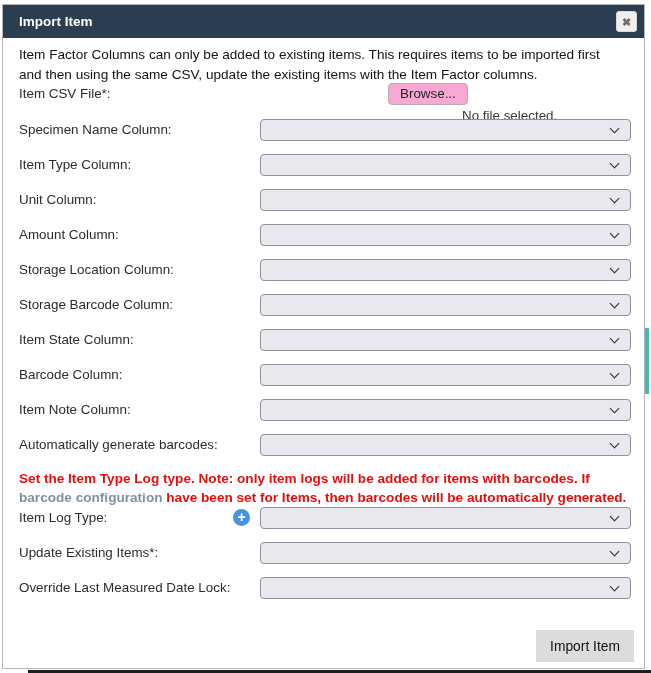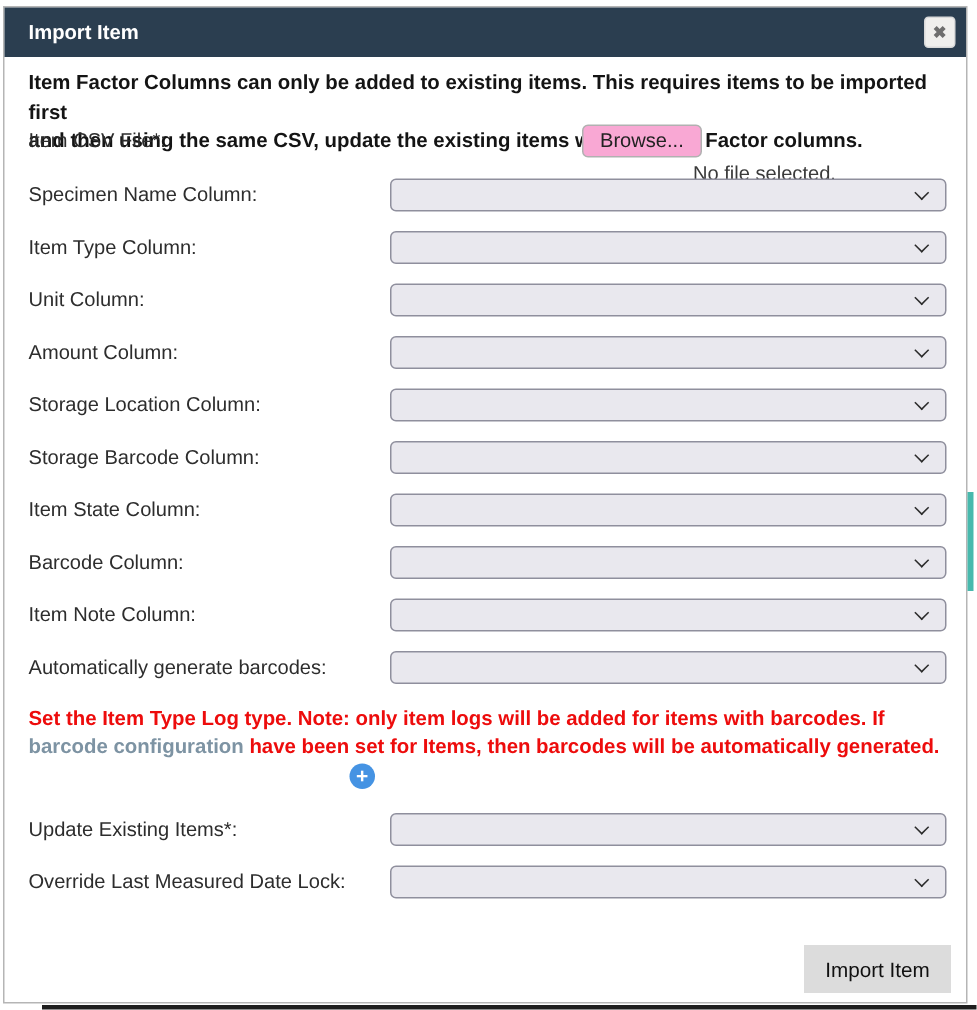--- a/index.html
+++ b/index.html
@@ -25,21 +25,21 @@
   .close-btn {
     position:absolute; right:7px; top:6px; width:21px; height:21px;
     background:#f0efed; border:1px solid #d9d9d9; border-radius:3px;
     color:#6e6e6e; font-size:11px; line-height:18px; text-align:center;
     font-weight:bold; cursor:pointer; padding:0;
     font-family:"Liberation Sans", sans-serif;
   }
   .mbody { position:absolute; left:0; top:33px; right:0; bottom:0; }
   .intro {
     position:absolute; left:16px; top:7px; width:614px;
-    font-weight:bold; font-size:13.6px; line-height:19.5px; color:#141414;
+    font-weight:normal; font-size:13.6px; line-height:19.5px; color:#141414;
   }
   .file-row { position:absolute; left:0; top:45px; right:0; height:24px; }
   .lbl {
     position:absolute; left:16px; line-height:22px;
     font-size:13.4px; color:#2d2d2d; white-space:nowrap;
   }
   .browse-btn {
     position:absolute; left:385px; top:0; height:22px; line-height:20px;
     padding:0 11px; background:#f9a8d4; border:1px solid #b1b1b1;
     border-radius:4px; font-size:13.4px; color:#222222; cursor:pointer;
@@ -173,20 +173,27 @@
     <div class="sel">
       <span class="chev"></span>
     </div>
   </div>
 </div>
 
     <div class="note">
       <span>Set the Item Type Log type. Note: only item logs will be added for items with barcodes. If </span><a class="note-link">barcode configuration</a><span> have been set for Items, then barcodes will be automatically generated.</span>
     </div>
 
+    <div class="row" style="top:469px">
+      <span class="lbl">Item Log Type:</span>
+      <div class="sel">
+        <span></span>
+        <span class="chev"></span>
+      </div>
+    </div>
     <div class="add-icon">+</div>
 
     <div class="row" style="top:539px">
       <span class="lbl">Override Last Measured Date Lock:</span>
       <div class="sel">
         <span></span>
         <span class="chev"></span>
       </div>
     </div>
 

